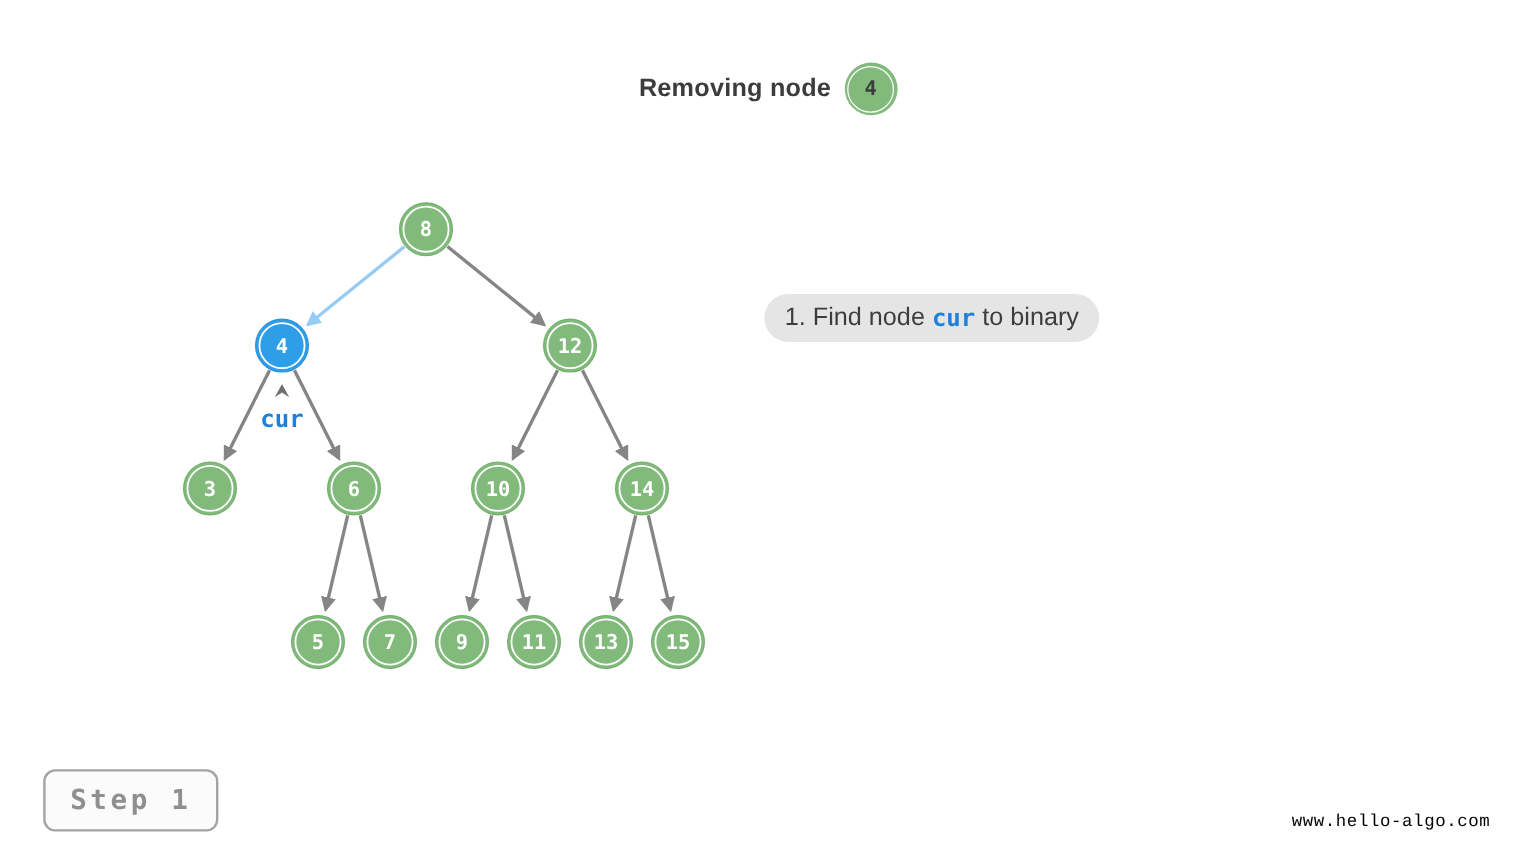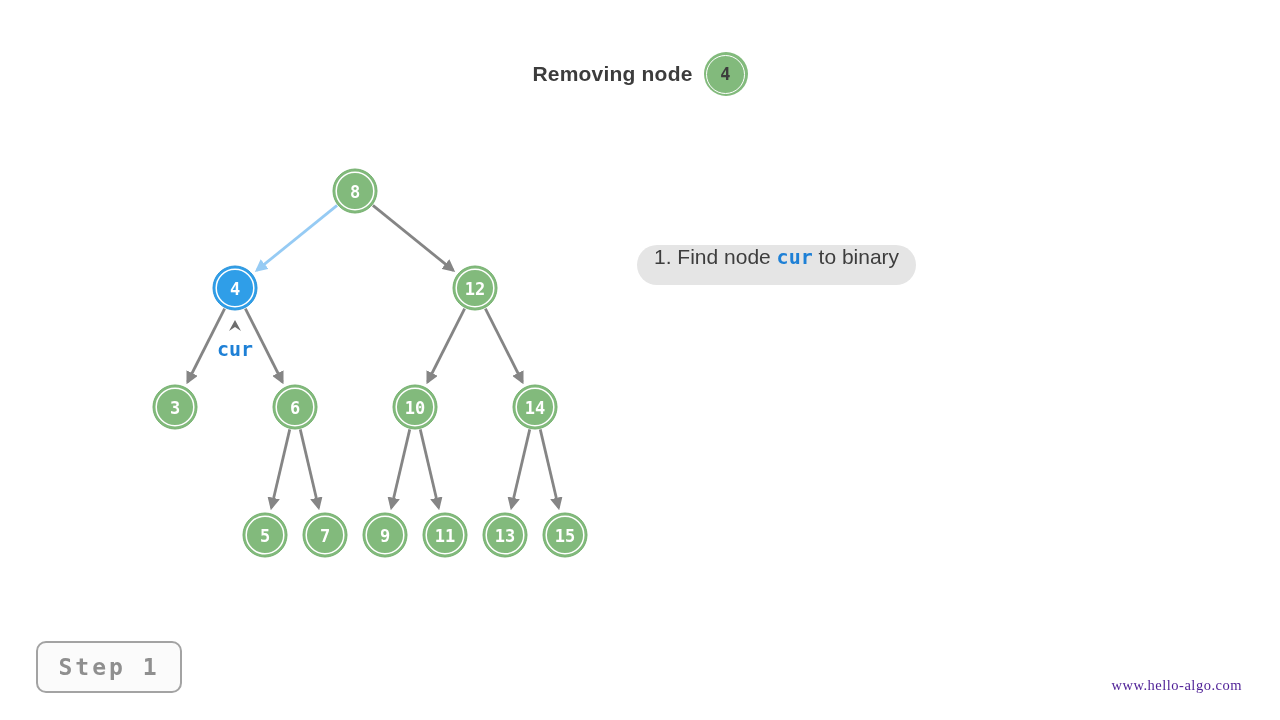--- a/index.html
+++ b/index.html
@@ -65,21 +65,21 @@
   }
   
   .annotation {
     position: absolute;
     left: 637px;
     top: 245px;
     height: 40px;
     background: #e5e5e5;
     border-radius: 20px;
     display: flex;
-    align-items: flex-start;
+    align-items: center;
     padding: 0 17px;
     font-size: 21px;
     color: #3d3d3d;
     white-space: pre;
   }
   .annotation .cur {
     font-family: "DejaVu Sans Mono", monospace;
     font-weight: bold;
     color: #1e80d6;
     font-size: 20px;
@@ -102,23 +102,23 @@
     display: flex;
     align-items: center;
     justify-content: center;
     cursor: pointer;
   }
   
   .watermark {
     position: absolute;
     right: 38px;
     top: 677px;
-    font-family: Liberation Serif, serif;
+    font-family: Liberation Mono, monospace;
     font-size: 14.5px;
-    color: #4c1d95;
+    color: #000000;
     letter-spacing: 0.5px;
   }
 </style>
 </head>
 <body>
 
 <div class="stage">
 
   <div class="title">
     <span>Removing node</span>

